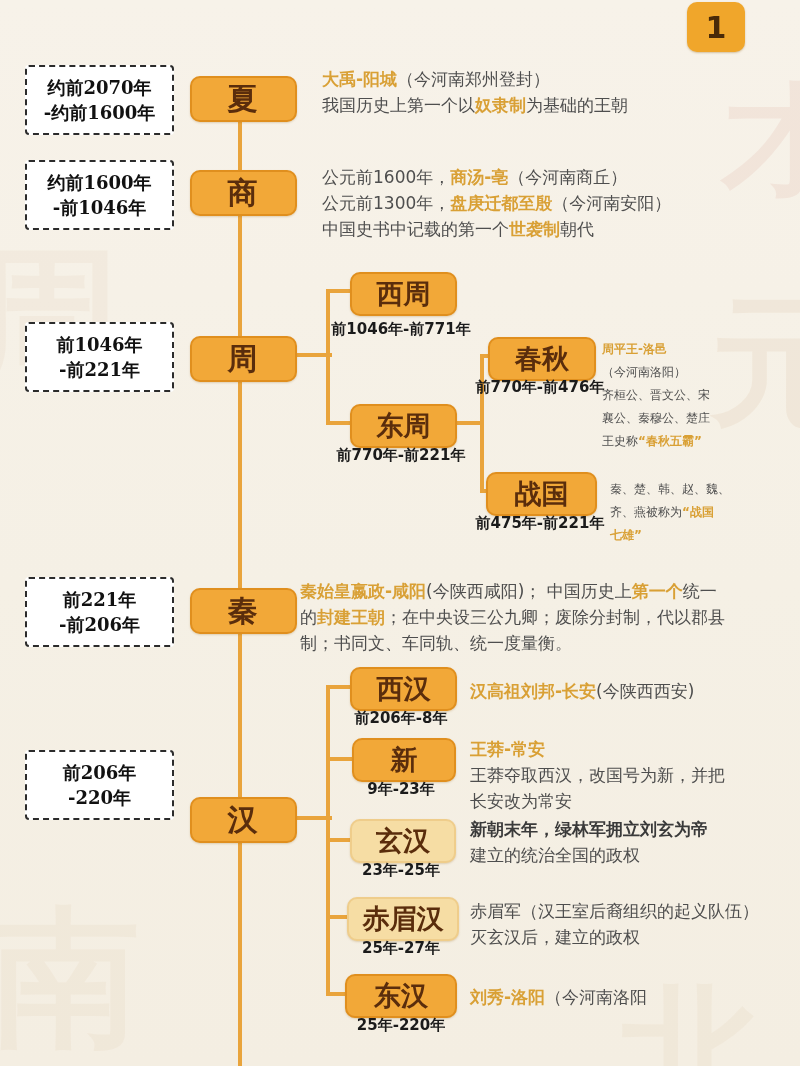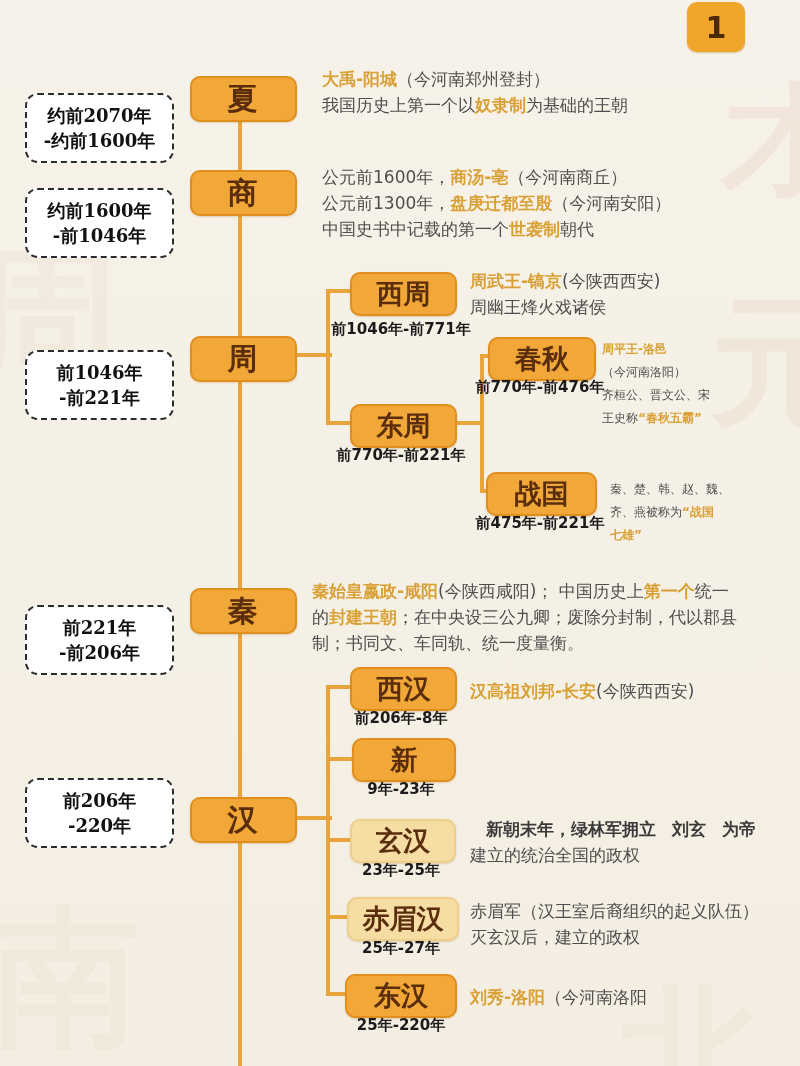--- a/index.html
+++ b/index.html
@@ -12,44 +12,44 @@
       font-weight:bold;color:#B9824A;pointer-events:none;}
   .badge{
     position:absolute;left:687px;top:2px;width:58px;height:50px;
     background:#F0A62B;border-radius:10px;display:flex;align-items:center;justify-content:center;
     color:#4A2A08;font-size:30px;font-weight:bold;box-shadow:0 1px 2px rgba(150,100,20,.35);
   }
   .lv{position:absolute;width:4px;background:#E9A43C;z-index:1;}
   .lh2{position:absolute;height:4px;background:#E9A43C;z-index:1;}
   .dashed{
     position:absolute;left:25px;width:145px;height:66px;z-index:2;
-    background:#FFFFFF;border:2px dashed #2B2B2B;border-radius:13px;
+    background:#FFFFFF;border:2px dashed #2B2B2B;border-radius:4px;
     display:flex;flex-direction:column;align-items:center;justify-content:center;
-    font-family:"DejaVu Serif","Liberation Serif",serif;font-weight:bold;color:#111;margin-top:28px;
+    font-family:"DejaVu Serif","Liberation Serif",serif;font-weight:bold;color:#111;
   }
   .dashed .pline{font-size:18px;line-height:25px;white-space:nowrap;}
   .node{
     position:absolute;z-index:2;display:flex;align-items:center;justify-content:center;
     background:#F2A838;border:2px solid #E08F1E;border-radius:10px;
     color:#5A2D0C;font-family:"DejaVu Serif","Liberation Serif",serif;font-weight:bold;
     box-shadow:0 1px 2px rgba(160,110,30,.25);
   }
   .node.main{width:103px;height:42px;font-size:30px;letter-spacing:2px;}
   .node.sub{font-size:27px;}
   .node.pale{background:#F6DDA4;border-color:#EFCD8B;}
   .ndate{
     position:absolute;z-index:2;text-align:center;font-weight:bold;color:#1B1B1B;
     font-size:15px;white-space:nowrap;
   }
   .desc{position:absolute;z-index:2;color:#4E4E4E;font-size:17px;}
   .desc p{margin:0;line-height:26px;}
   .desc.tight p{line-height:23px;font-size:12px;}
   .desc .hl{color:#D9A035;font-weight:bold;}
   .desc .mark{background:rgba(255,224,130,.55);}
-  .desc .b{font-weight:bold;color:#3A3A3A;margin-left:16px;}
+  .desc .b{font-weight:bold;color:#3A3A3A;}
 </style>
 </head>
 <body>
 
 <div class="canvas">
 
   <span class="wm" style="left:722px;top:60px;font-size:120px;color:#C4685A;opacity:.09">才</span>
   <span class="wm" style="left:710px;top:270px;font-size:140px;opacity:.08">元</span>
   <span class="wm" style="left:-30px;top:220px;font-size:150px;opacity:.05">周</span>
   <span class="wm" style="left:-10px;top:880px;font-size:150px;opacity:.05">南</span>
@@ -132,48 +132,50 @@
     <p><span class="hl">大禹-阳城</span><span>（今河南郑州登封）</span></p>
     <p><span>我国历史上第一个以</span><span class="hl">奴隶制</span><span>为基础的王朝</span></p>
   </div>
 
   <div class="desc" style="left:322px;top:164px;width:462px">
     <p><span>公元前1600年，</span><span class="hl">商汤-亳</span><span>（今河南商丘）</span></p>
     <p><span>公元前1300年，</span><span class="hl">盘庚迁都至殷</span><span>（今河南安阳）</span></p>
     <p><span>中国史书中记载的第一个</span><span class="hl">世袭制</span><span>朝代</span></p>
   </div>
 
-  <div class="desc" style="left:470px;top:268px;width:300px">
-    <p><span class="hl">周武王-镐京</span><span>(今陕西西安)</span></p>
-    <p><span>周幽王烽火戏诸侯</span></p>
-  </div>
 
   <div class="desc tight" style="left:602px;top:338px;width:190px">
     <p><span class="hl">周平王-洛邑</span></p>
     <p><span>（今河南洛阳）</span></p>
     <p><span>齐桓公、晋文公、宋</span></p>
+    <p><span>襄公、秦穆公、楚庄</span></p>
     <p><span>王史称</span><span class="hl">“春秋五霸”</span></p>
   </div>
 
   <div class="desc tight" style="left:610px;top:478px;width:185px">
     <p><span>秦、楚、韩、赵、魏、</span></p>
     <p><span>齐、燕被称为</span><span class="hl">“战国</span></p>
     <p><span class="hl">七雄”</span></p>
   </div>
 
-  <div class="desc" style="left:312px;top:578px;width:482px">
+  <div class="desc" style="left:300px;top:578px;width:482px">
     <p><span class="hl">秦始皇嬴政-咸阳</span><span>(今陕西咸阳)； 中国历史上</span><span class="hl">第一个</span><span>统一</span></p>
     <p><span>的</span><span class="hl">封建王朝</span><span>；在中央设三公九卿；废除分封制，代以郡县</span></p>
     <p><span>制；书同文、车同轨、统一度量衡。</span></p>
   </div>
 
   <div class="desc" style="left:470px;top:678px;width:320px">
     <p><span class="hl">汉高祖刘邦-长安</span><span>(今陕西西安)</span></p>
   </div>
 
+  <div class="desc" style="left:470px;top:736px;width:320px">
+    <p><span class="hl">王莽-常安</span></p>
+    <p><span>王莽夺取西汉，改国号为新，并把</span></p>
+    <p><span>长安改为常安</span></p>
+  </div>
 
   <div class="desc" style="left:470px;top:816px;width:320px">
     <p><span class="b">新朝末年，绿林军拥立</span><span class="hl b">刘玄</span><span class="b">为帝</span></p>
     <p><span>建立的统治全国的政权</span></p>
   </div>
 
   <div class="desc" style="left:470px;top:898px;width:330px">
     <p><span>赤眉军（汉王室后裔组织的起义队伍）</span></p>
     <p><span>灭玄汉后，建立的政权</span></p>
   </div>

